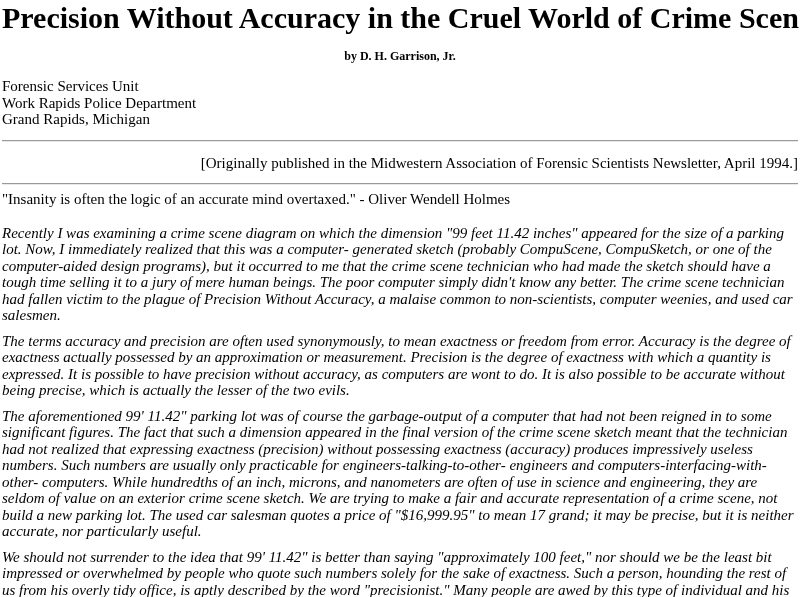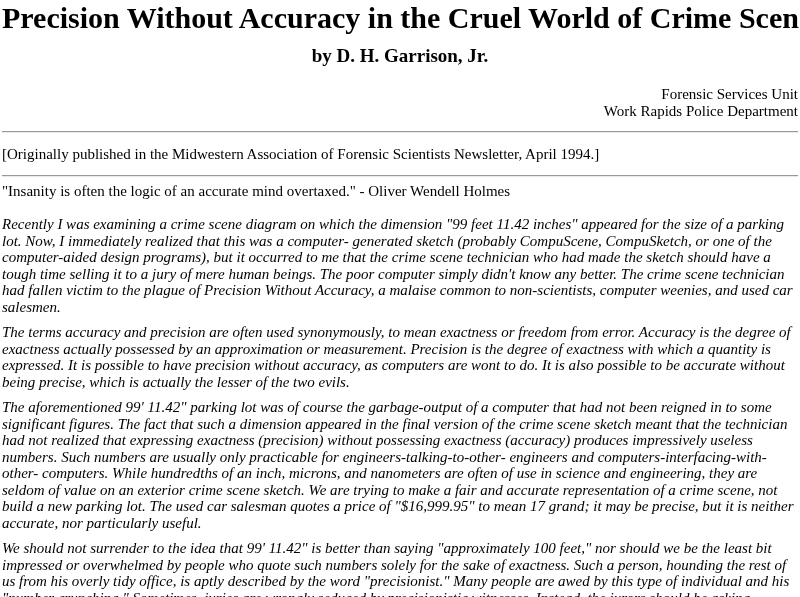--- a/index.html
+++ b/index.html
@@ -17,53 +17,54 @@
   }
   h1.title {
     font-size: 30px;
     line-height: 34px;
     font-weight: bold;
     text-align: center;
     margin: 0;
     white-space: nowrap;
   }
   .byline {
-    font-size: 19px;
+    font-size: 12px;
     line-height: 22px;
     font-weight: bold;
     text-align: center;
     margin-top: 10px;
   }
   .affiliation {
-    text-align: right;
-    margin-top: 19px;
+    text-align: left;
+    margin-top: 11px;
   }
   hr.rule {
     height: 0;
     border: 0;
     border-top: 1px solid #999999;
     border-bottom: 1px solid #e9e9e9;
     margin: 12px 0 5px 0;
   }
-  p.pubnote { margin: 13px 0 6px 0; }
+  p.pubnote { margin: 13px 0 6px 0; text-align: right; }
   p.epigraph { margin: 6px 0 17px 0; }
   p.body-para { margin: 9px 0 0 0; font-style: italic; }
 </style>
 </head>
 <body>
 
 <div class="page">
 
   <h1 class="title">Precision Without Accuracy in the Cruel World of Crime Scene Work</h1>
 
   <div class="byline">by D. H. Garrison, Jr.</div>
 
   <div class="affiliation">
     <div>Forensic Services Unit</div>
     <div>Work Rapids Police Department</div>
+    <div>Grand Rapids, Michigan</div>
   </div>
 
   <hr class="rule">
 
   <p class="pubnote">[Originally published in the Midwestern Association of Forensic Scientists Newsletter, April 1994.]</p>
 
   <hr class="rule">
 
   <p class="epigraph">"Insanity is often the logic of an accurate mind overtaxed." - Oliver Wendell Holmes</p>
 

